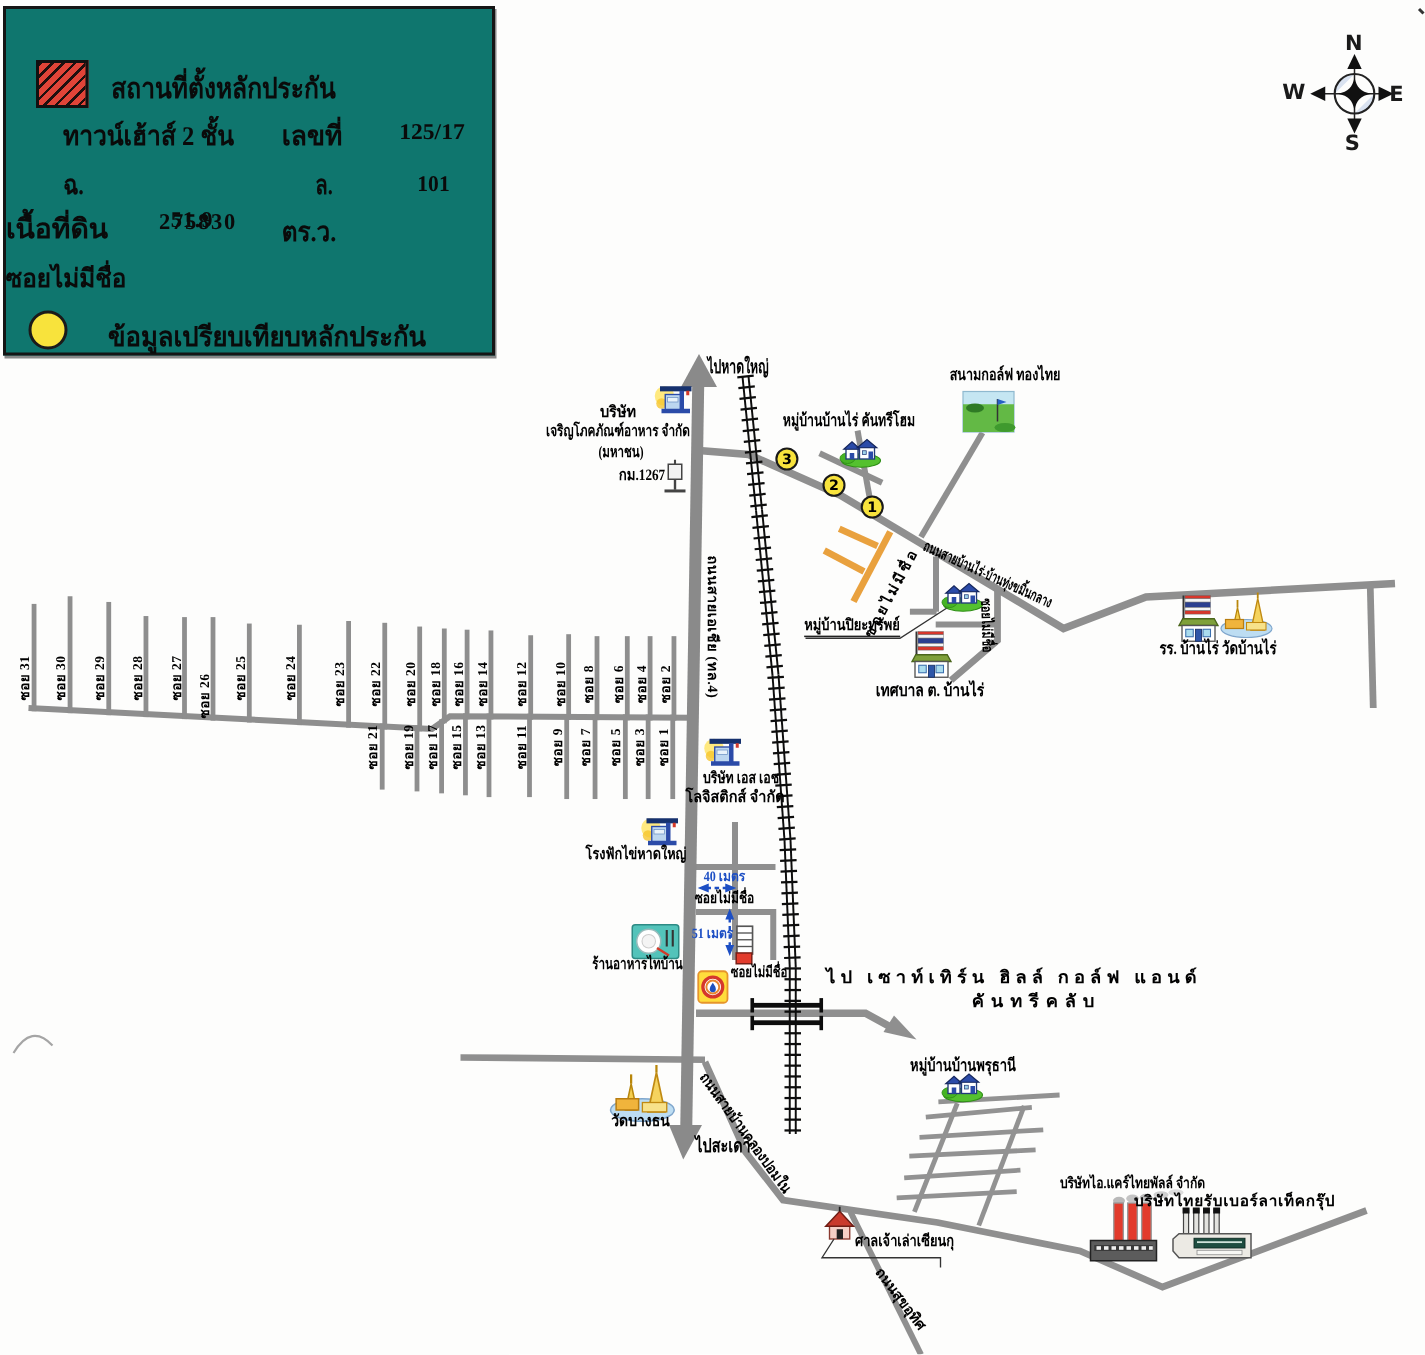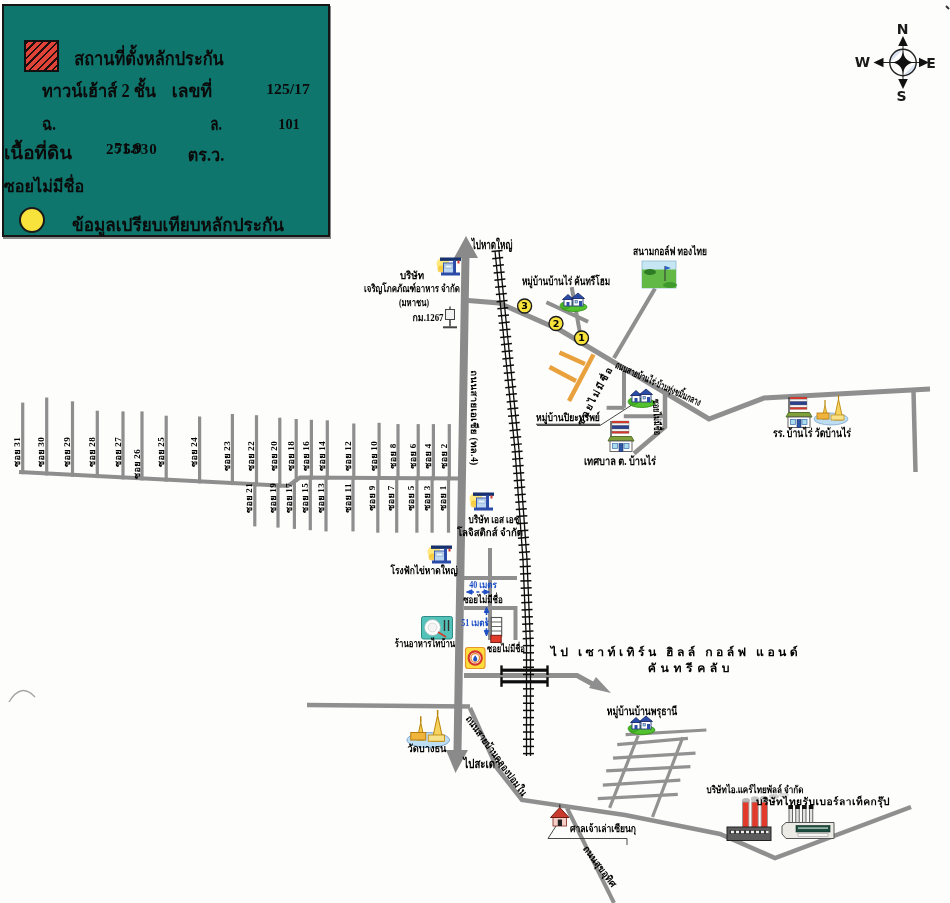--- a/index.html
+++ b/index.html
@@ -398,21 +398,21 @@
     <polygon points="903,89 898.2,79 907.8,79" fill="#111"></polygon>
     <polygon points="873.5,62.5 883.5,57.7 883.5,67.3" fill="#111"></polygon>
     <polygon points="929,62.5 919,57.7 919,67.3" fill="#111"></polygon>
   </g>
 </svg>
 
 <div class="legend">
   <div class="hatchbox"></div>
   <div class="cell" style="left: 145px; top: 52px; font-size: 19px; transform: translate(-50%, -50%) rotate(0deg) scaleX(0.862);">สถานที่ตั้งหลักประกัน</div>
   <div class="cell" style="left: 95px; top: 84px; font-size: 18px; transform: translate(-50%, -50%) rotate(0deg) scaleX(0.912);">ทาวน์เฮ้าส์ 2 ชั้น</div>
-  <div class="cell" style="left: 188px; top: 84px; font-size: 18px; transform: translate(-50%, -50%) rotate(0deg) scaleX(0.976);">เลขที่</div>
+  <div class="cell" style="left: 204px; top: 84px; font-size: 18px; transform: translate(-50%, -50%) rotate(0deg) scaleX(0.976);">เลขที่</div>
   <div class="cell" style="left: 284px; top: 83px; font-size: 15px; transform: translate(-50%, -50%) rotate(0deg) scaleX(1.048);">125/17</div>
   <div class="cell" style="left: 45px; top: 117px; font-size: 18px; transform: translate(-50%, -50%) rotate(0deg) scaleX(0.824);">ฉ.</div>
   <div class="cell" style="left: 128px; top: 117px; font-size: 15px; letter-spacing: 1.17px; transform: translate(-50%, -50%) rotate(0deg) scaleX(1); margin-top: 26px;">275830</div>
   <div class="cell" style="left: 212px; top: 117px; font-size: 18px; transform: translate(-50%, -50%) rotate(0deg) scaleX(0.75);">ล.</div>
   <div class="cell" style="left: 285px; top: 118px; font-size: 15px; transform: translate(-50%, -50%) rotate(0deg) scaleX(0.957);">101</div>
   <div class="cell" style="left: 34px; top: 146px; font-size: 18px; transform: translate(-50%, -50%) rotate(0deg) scaleX(1.046);">เนื้อที่ดิน</div>
   <div class="cell" style="left: 124px; top: 142px; font-size: 15px; letter-spacing: 0.5px; transform: translate(-50%, -50%) rotate(0deg) scaleX(1);">51.9</div>
   <div class="cell" style="left: 202px; top: 148px; font-size: 18px; transform: translate(-50%, -50%) rotate(0deg) scaleX(0.9);">ตร.ว.</div>
   <div class="cell" style="left: 40px; top: 179px; font-size: 17px; transform: translate(-50%, -50%) rotate(0deg) scaleX(0.952);">ซอยไม่มีชื่อ</div>
   <div class="legcircle"></div>

